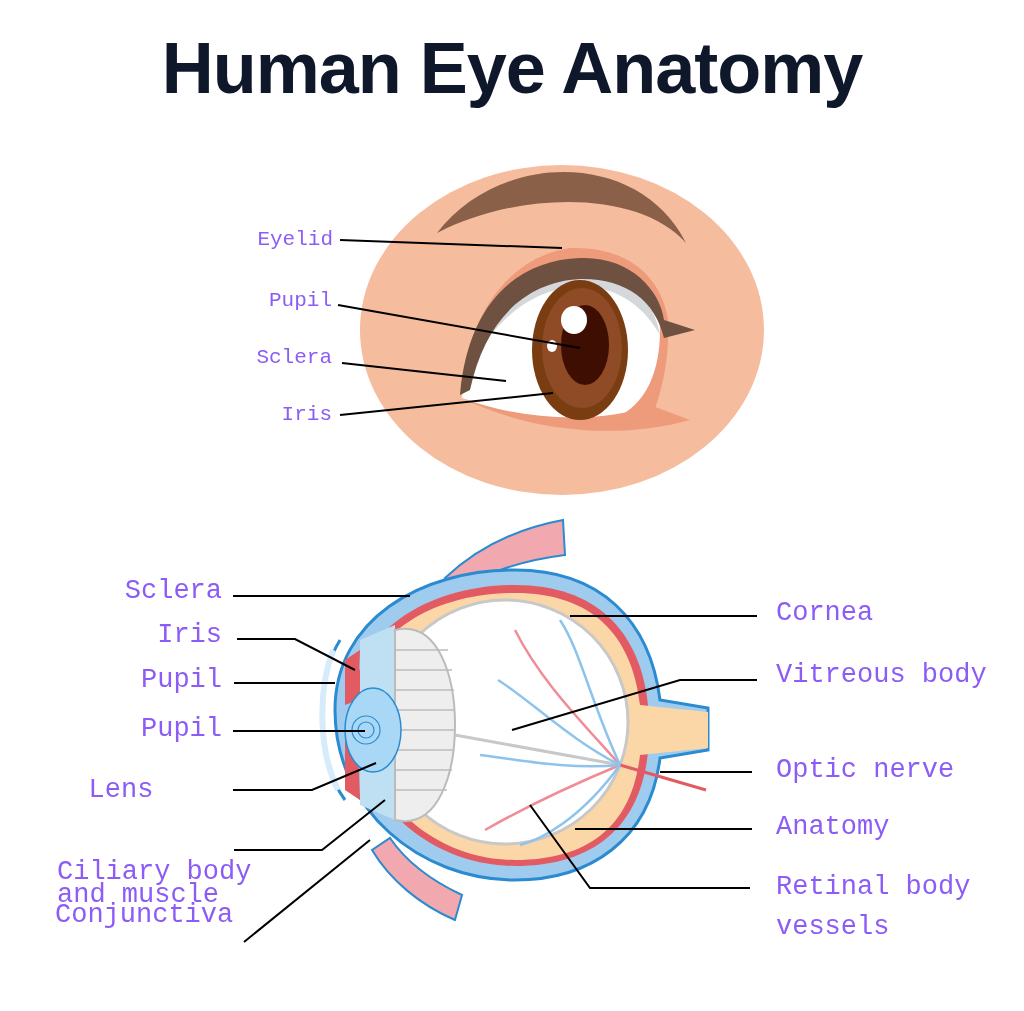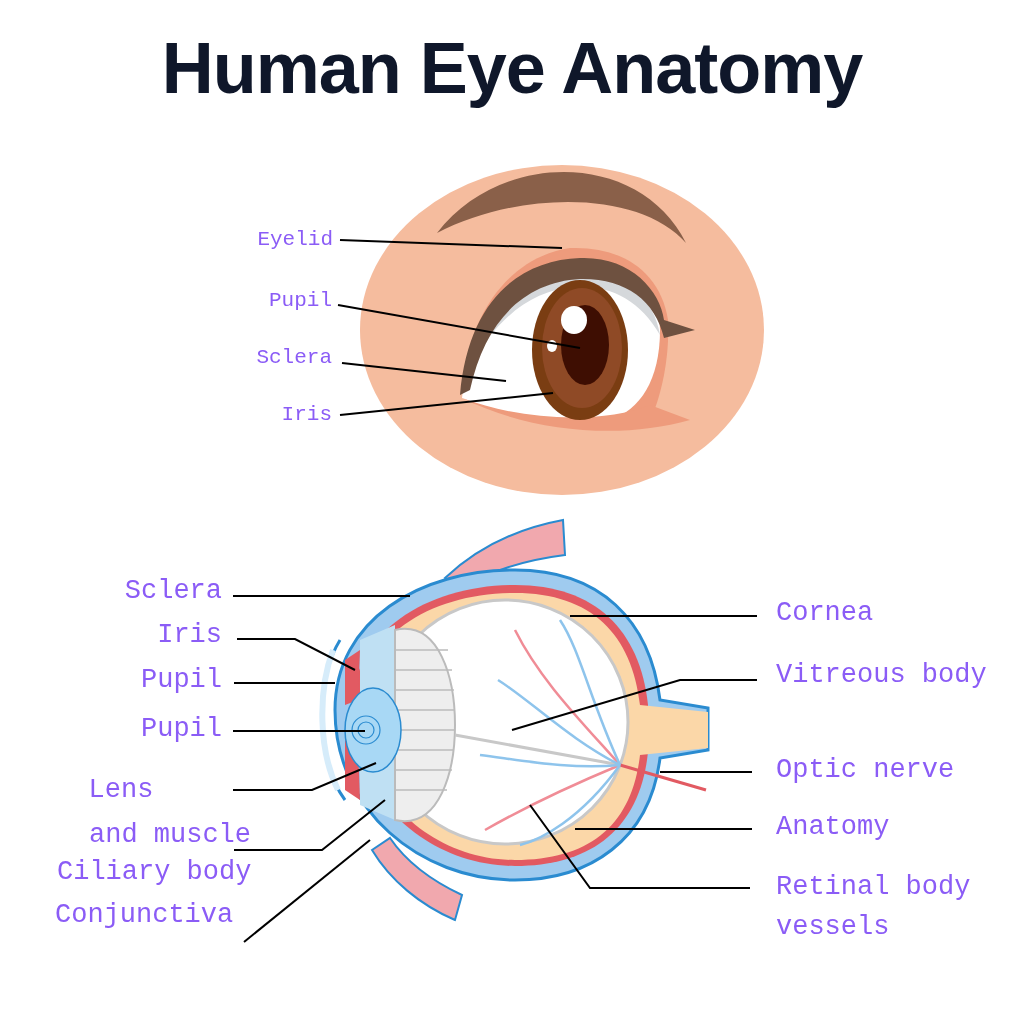--- a/index.html
+++ b/index.html
@@ -120,21 +120,21 @@
 <div class="lbl sm r" style="left:230px;top:289px;width:102px;">Pupil</div>
 <div class="lbl sm r" style="left:230px;top:346px;width:102px;">Sclera</div>
 <div class="lbl sm r" style="left:230px;top:403px;width:102px;">Iris</div>
 
 <div class="lbl lg r" style="left:20px;top:576px;width:202px;">Sclera</div>
 <div class="lbl lg r" style="left:20px;top:620px;width:202px;">Iris</div>
 <div class="lbl lg r" style="left:20px;top:665px;width:202px;">Pupil</div>
 <div class="lbl lg r" style="left:20px;top:714px;width:202px;">Pupil</div>
 <div class="lbl lg r" style="left:20px;top:775px;width:202px;text-align:center;">Lens</div>
 <div class="lbl lg" style="left:57px;top:832px;margin-top:25px;">Ciliary body</div>
-<div class="lbl lg" style="left:57px;top:820px;margin-left:32px;">and muscle</div>
+<div class="lbl lg" style="left:57px;top:880px;">and muscle</div>
 <div class="lbl lg" style="left:55px;top:900px;">Conjunctiva</div>
 
 <div class="lbl lg" style="left:776px;top:598px;">Cornea</div>
 <div class="lbl lg" style="left:776px;top:660px;text-align:right;">Vitreous body</div>
 <div class="lbl lg" style="left:776px;top:755px;">Optic nerve</div>
 <div class="lbl lg" style="left:776px;top:812px;">Anatomy</div>
 <div class="lbl lg" style="left:776px;top:872px;">Retinal body</div>
 <div class="lbl lg" style="left:776px;top:912px;">vessels</div>
 
 </body></html>

